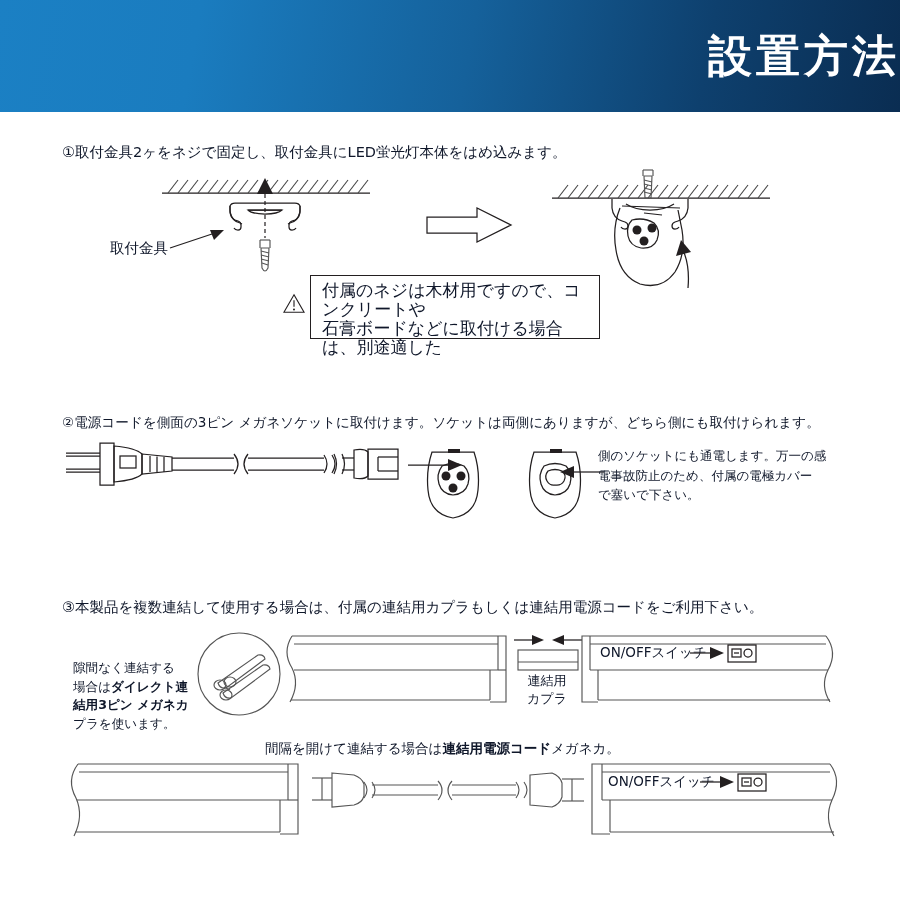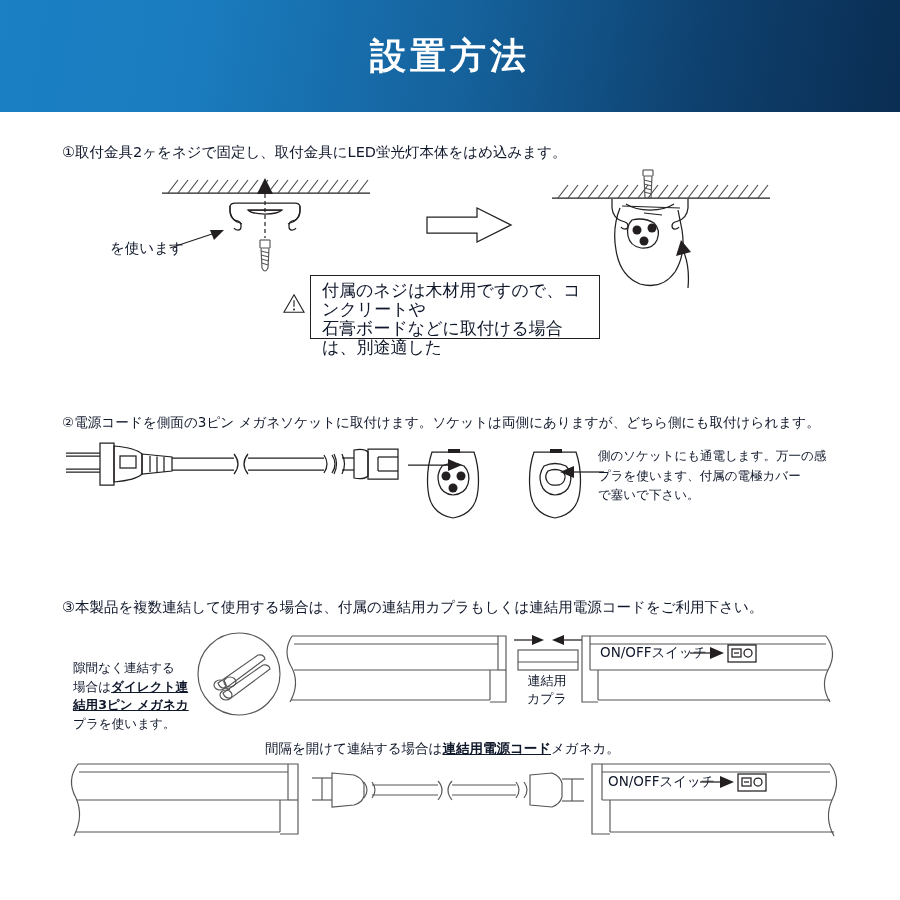--- a/index.html
+++ b/index.html
@@ -21,41 +21,41 @@
     position: absolute;
     left: 0; top: 0;
     width: 900px; height: 112px;
     background: linear-gradient(100deg, #1b80c4 0%, #1a7cbf 22%, #15619b 52%, #0e406e 78%, #0a2d52 100%);
     overflow: hidden;
   }
   #header-title {
     position: absolute;
     left: 0; top: 0;
     width: 900px;
-    text-align: center;
+    text-align: right;
     line-height: 112px;
-    font-size: 36px;
+    font-size: 44px;
     font-weight: bold;
     color: #ffffff;
     letter-spacing: 4px;
     font-family: "DejaVu Sans", "Liberation Sans", sans-serif;
   }
 
   
   .abs { position: absolute; }
   .jp {
     font-family: "DejaVu Sans", "Liberation Sans", sans-serif;
     color: #0f172a;
   }
   .step-heading {
     font-size: 14.5px;
     line-height: 20px;
     white-space: nowrap;
   }
-  b { font-weight: bold; text-decoration: underline; }
+  b { font-weight: bold; }
 
   
   #warn-box {
     position: absolute;
     left: 310px; top: 275px;
     width: 290px; height: 64px;
     border: 1.2px solid #231f20;
     background: #ffffff;
     box-sizing: border-box;
   }
@@ -188,21 +188,21 @@
     <line x1="161" y1="81" x2="169" y2="83"></line>
     <line x1="161" y1="85" x2="169" y2="87"></line>
     <line x1="161" y1="89" x2="169" y2="91"></line>
     <line x1="162" y1="93" x2="168" y2="95"></line>
   </g>
 
   <line class="ln" x1="70" y1="78" x2="118" y2="62"></line>
   <polygon class="fill-dark" points="124,60 110,60 114,70"></polygon>
 </svg>
 
-<div id="bracket-label" class="jp">を使います</div>
+<div id="bracket-label" class="jp">取付金具</div>
 
 <svg class="abs" style="left:425px; top:205px;" width="90" height="40" viewBox="0 0 90 40">
   <polygon class="ln" points="2,12 52,12 52,3 86,20 52,37 52,28 2,28"></polygon>
 </svg>
 
 <svg class="abs" style="left:540px; top:168px;" width="280" height="125" viewBox="0 0 280 125">
 
   <line class="ln" x1="12" y1="30" x2="230" y2="30"></line>
   <g class="ln-thin">
     <line x1="18" y1="30" x2="28" y2="17"></line>
@@ -331,21 +331,21 @@
   <path class="ln" d="M28 31 Q24 36 27 41 Q30 46 35 45 Q41 46 44 41 Q47 35 42 31 Q35 28 28 31 Z"></path>
 </svg>
 
 <svg class="abs" style="left:558px; top:462px;" width="46" height="20" viewBox="0 0 46 20">
   <line class="ln" x1="46" y1="10" x2="14" y2="10"></line>
   <polygon class="fill-dark" points="2,10 16,4 16,16"></polygon>
 </svg>
 
 <div id="step2-note" class="jp">
   <div>側のソケットにも通電します。万一の感</div>
-  <div>プラを使います、付属の電極カバー</div>
+  <div>電事故防止のため、付属の電極カバー</div>
   <div>で塞いで下さい。</div>
 </div>
 
 <div class="abs jp step-heading" style="left:62px; top:597px;">③本製品を複数連結して使用する場合は、付属の連結用カプラもしくは連結用電源コードをご利用下さい。</div>
 
 <div id="direct-label" class="jp">
   <span>隙間なく連結する</span><br>
   <span>場合は</span><b>ダイレクト連</b><br>
   <b>結用3ピン メガネカ</b><br>
   <span>プラを使います。</span>

